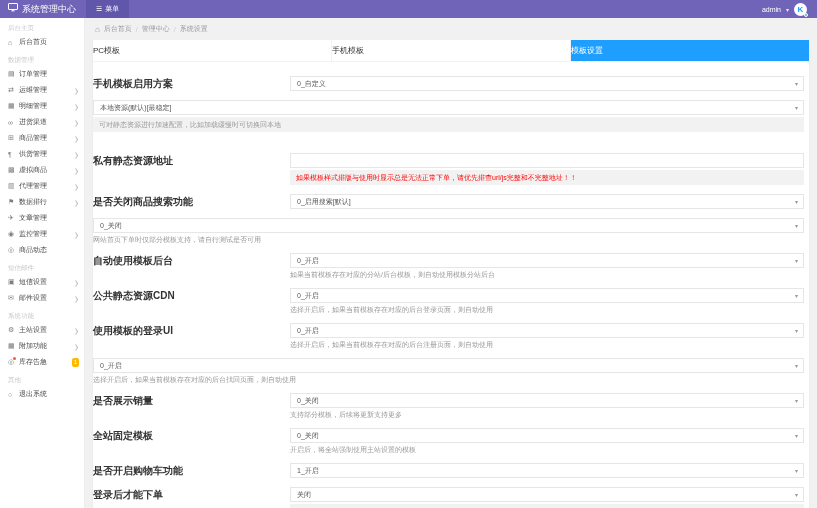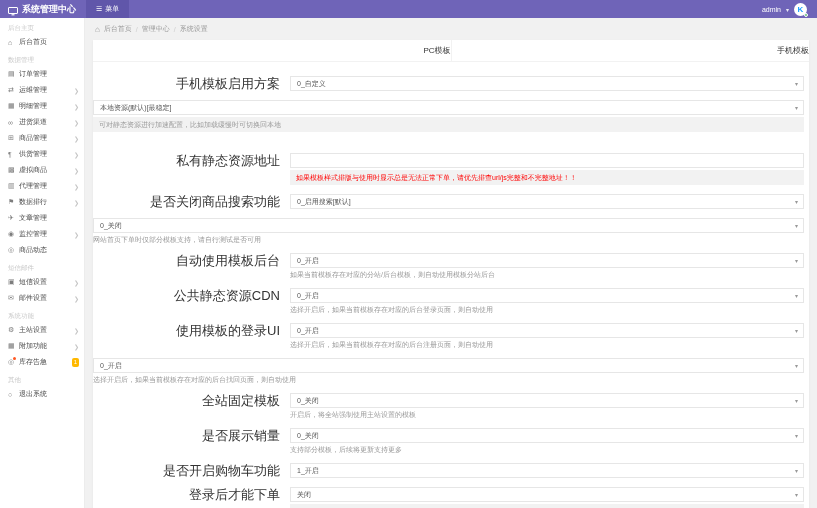--- a/index.html
+++ b/index.html
@@ -1,21 +1,21 @@
 <!DOCTYPE html>
 <html><head>
 <meta charset="utf-8">
 <style>
   *{margin:0;padding:0;box-sizing:border-box}
   html,body{width:817px;height:508px;overflow:hidden}
   body{font-family:"Liberation Sans","DejaVu Sans",sans-serif;background:#f1f1f1;position:relative;color:#333}
 
   
   .header{position:absolute;top:0;left:0;right:0;height:18px;background:#6F64B8;display:flex;align-items:center;color:#fff;z-index:20}
-  .brand{display:flex;align-items:flex-end;gap:4px;padding:0 10px 0 8px;font-weight:bold;font-size:9px;white-space:nowrap}
+  .brand{display:flex;align-items:flex-start;gap:4px;padding:0 10px 0 8px;font-weight:normal;font-size:9px;white-space:nowrap}
   .brand svg{display:block}
   .menu-chip{height:18px;display:flex;align-items:center;gap:3px;padding:0 10px;background:#6056AA;font-size:7px;cursor:pointer}
   .menu-chip .bars{font-size:7px}
   .header-right{margin-left:auto;display:flex;align-items:center;gap:5px;padding-right:10px;font-size:7px;cursor:pointer}
   .caret-down{font-size:6px;opacity:.85}
   .avatar{width:13px;height:13px;border-radius:50%;background:#fff;position:relative;display:flex;align-items:center;justify-content:center;color:#1E9FFF;font-weight:bold;font-size:8px;flex:none}
   .avatar .online-dot{position:absolute;right:-1px;bottom:-1px;width:4px;height:4px;border-radius:50%;background:#5FB878;border:1px solid #fff}
 
   
   .sidebar{position:absolute;top:18px;left:0;width:85px;bottom:0;background:#fff;overflow:hidden;border-right:1px solid #ececec}
@@ -30,29 +30,29 @@
   
   .main{position:absolute;left:85px;top:18px;right:0;bottom:0;overflow:hidden}
   .breadcrumb{height:22px;display:flex;align-items:center;gap:4px;padding:0 10px;font-size:7px;color:#999}
   .breadcrumb .home-ic{color:#999;font-size:8px}
   .breadcrumb .sep{color:#ccc}
   .crumb{cursor:pointer}
   .card{position:absolute;left:8px;right:8px;top:22px;height:620px;background:#fff;box-shadow:0 1px 2px rgba(0,0,0,.06)}
 
   
   .tabs{display:flex;height:22px;border-bottom:1px solid #f2f2f2}
-  .tab{flex:1;text-align:right;line-height:22px;font-size:8px;color:#333;border-right:1px solid #f2f2f2;cursor:pointer}
+  .tab{flex:1;text-align:left;line-height:22px;font-size:8px;color:#333;border-right:1px solid #f2f2f2;cursor:pointer}
   .tab:last-child{border-right:none}
   .tab.active{background:#1E9FFF;color:#fff}
 
   
   .form{padding:14px 5px 0 0}
   .frow{display:flex;margin-bottom:9px}
   .frow.gap-top{margin-top:21px}
-  .flabel{width:197px;flex:none;text-align:right;padding-right:10px;font-size:13px;font-weight:normal;color:#333;line-height:15px;white-space:nowrap}
+  .flabel{width:197px;flex:none;padding-right:10px;font-size:10px;font-weight:bold;color:#333;line-height:15px;white-space:nowrap}
   .fctrl{flex:1;min-width:0}
   .sel{height:15px;border:1px solid #e6e6e6;background:#fff;display:flex;align-items:center;padding:0 6px 0 6px;font-size:7px;color:#555;position:relative;cursor:pointer}
   .sel .sel-caret{position:absolute;right:5px;color:#999;font-size:6px;line-height:1}
   .txt{height:15px;width:100%;border:1px solid #e6e6e6;padding:0 6px;font-size:7px;color:#555;background:#fff;display:block;outline:none}
   .hint{font-size:7px;color:#999;margin-top:2px;line-height:9px}
   .hint.box{background:#f2f2f2;padding:3px 6px}
   .hint.red{color:#FF0000}
 </style>
 </head>
 <body>
@@ -186,20 +186,21 @@
     <span class="sep">/</span>
     <span class="crumb">管理中心</span>
     <span class="sep">/</span>
     <span class="crumb">系统设置</span>
   </div>
 
   <div class="card">
     <div class="tabs">
       <div class="tab">PC模板</div>
       <div class="tab">手机模板</div>
+      <div class="tab active">模板设置</div>
     </div>
     <div class="form" id="form">
         <div class="frow">
           <div class="flabel">手机模板启用方案</div>
           <div class="fctrl">
             <div class="sel" role="combobox">
               <span>0_自定义</span>
               <span class="sel-caret">▾</span>
             </div>
           </div>
@@ -271,40 +272,40 @@
         <div class="frow">
           <div class="fctrl">
             <div class="sel" role="combobox">
               <span>0_开启</span>
               <span class="sel-caret">▾</span>
             </div>
             <div class="hint">选择开启后，如果当前模板存在对应的后台找回页面，则自动使用</div>
           </div>
         </div>
         <div class="frow">
+          <div class="flabel">是否展示销量</div>
+          <div class="fctrl">
+            <div class="sel" role="combobox">
+              <span>0_关闭</span>
+              <span class="sel-caret">▾</span>
+            </div>
+            <div class="hint">支持部分模板，后续将更新支持更多</div>
+          </div>
+        </div>
+        <div class="frow">
           <div class="flabel">全站固定模板</div>
           <div class="fctrl">
             <div class="sel" role="combobox">
               <span>0_关闭</span>
               <span class="sel-caret">▾</span>
             </div>
             <div class="hint">开启后，将全站强制使用主站设置的模板</div>
           </div>
         </div>
         <div class="frow">
-          <div class="flabel">是否展示销量</div>
-          <div class="fctrl">
-            <div class="sel" role="combobox">
-              <span>0_关闭</span>
-              <span class="sel-caret">▾</span>
-            </div>
-            <div class="hint">支持部分模板，后续将更新支持更多</div>
-          </div>
-        </div>
-        <div class="frow">
           <div class="flabel">是否开启购物车功能</div>
           <div class="fctrl">
             <div class="sel" role="combobox">
               <span>1_开启</span>
               <span class="sel-caret">▾</span>
             </div>
           </div>
         </div>
         <div class="frow">
           <div class="flabel">登录后才能下单</div>

